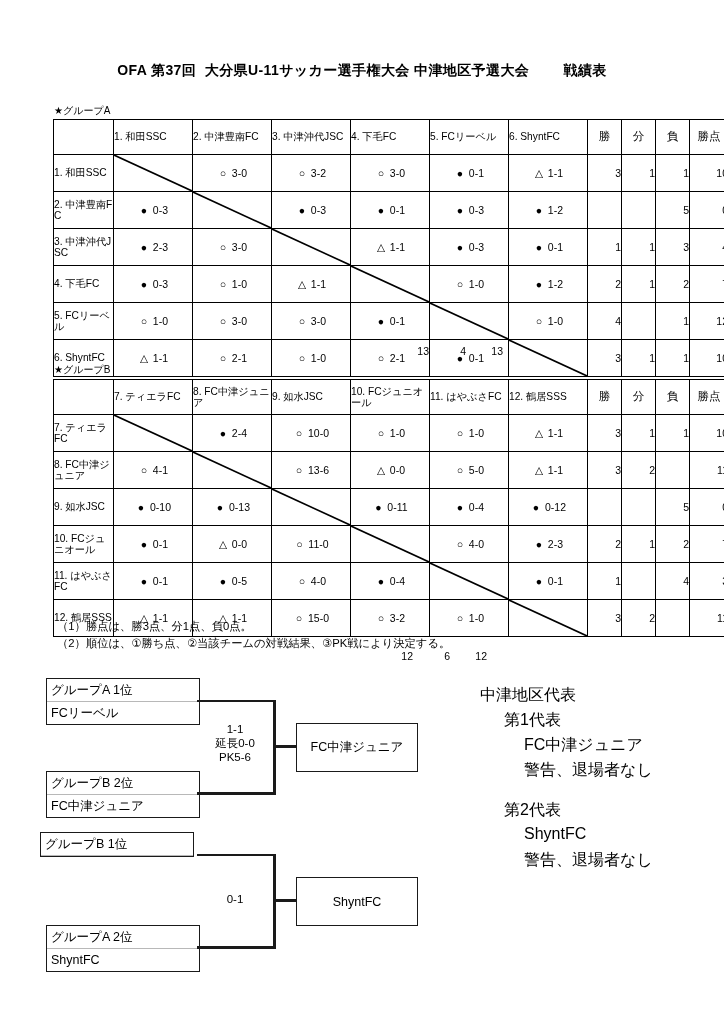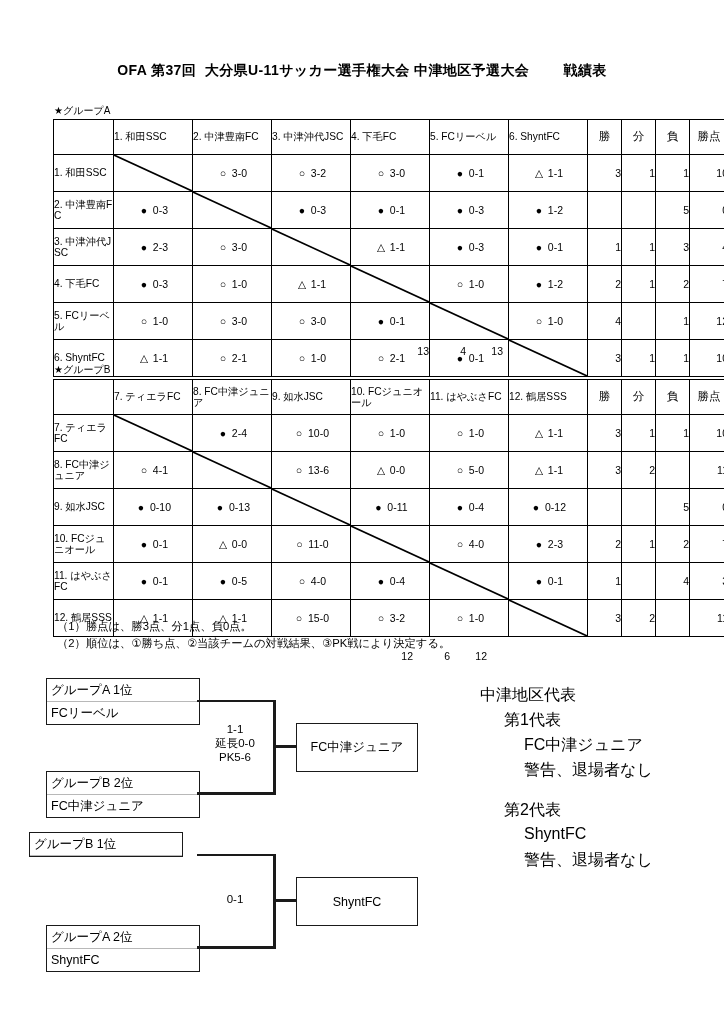--- a/index.html
+++ b/index.html
@@ -373,21 +373,21 @@
     <div class="conn" style="left:273px;top:745px;width:45px;height:3px;"></div>
 
     <div class="score" style="left:196px;top:722px;width:78px;">1-1
 延長0-0
 PK5-6</div>
 
     <div class="bx single" style="left:296px;top:723px;width:120px;height:47px;">
       <div class="only">FC中津ジュニア</div>
     </div>
 
-    <div class="bx" style="left:29px;top:832px;width:152px;">
+    <div class="bx" style="left:40px;top:832px;width:152px;">
       <div class="line1">グループB 1位</div>
     </div>
 
     <div class="bx" style="left:46px;top:925px;width:152px;">
       <div class="line1">グループA 2位</div>
       <div class="line2">ShyntFC</div>
     </div>
 
     <div class="conn" style="left:197px;top:854px;width:78px;height:2px;"></div>
     <div class="conn" style="left:197px;top:946px;width:78px;height:3px;"></div>

